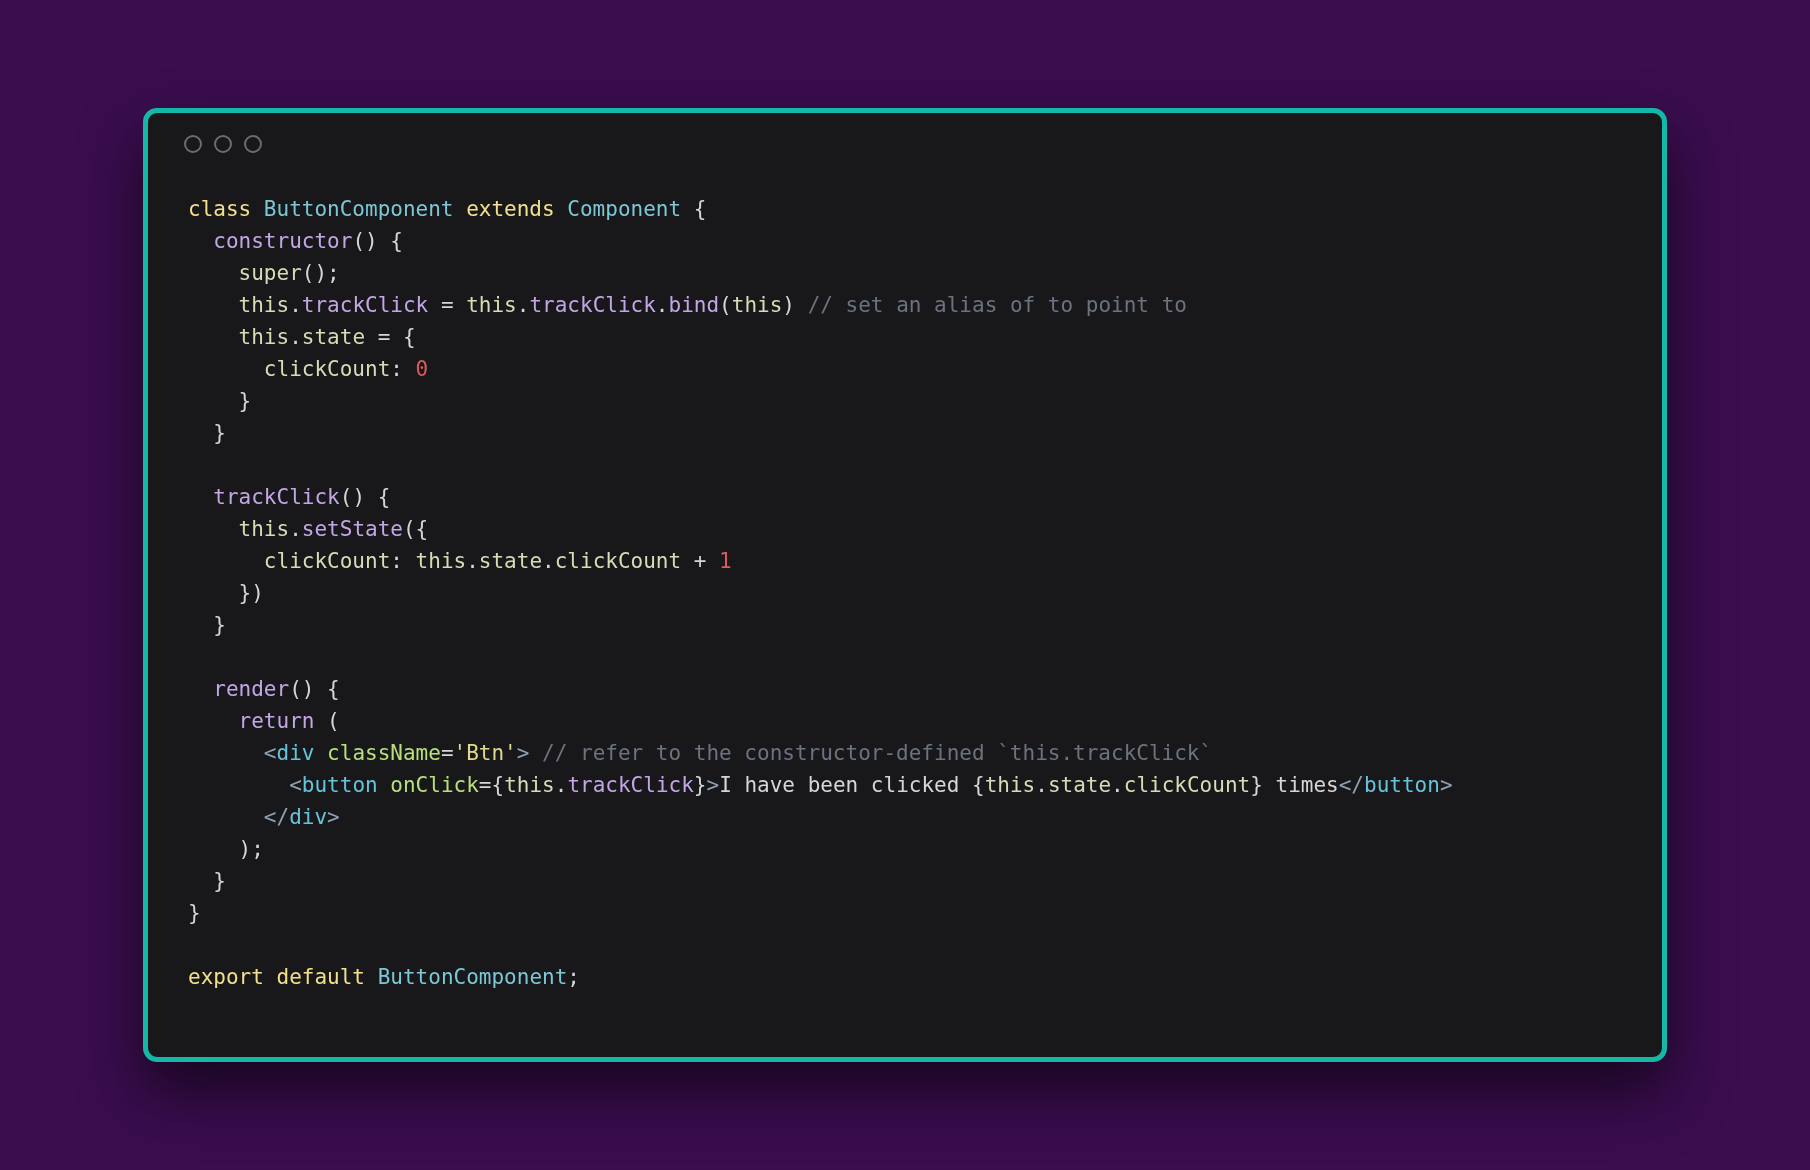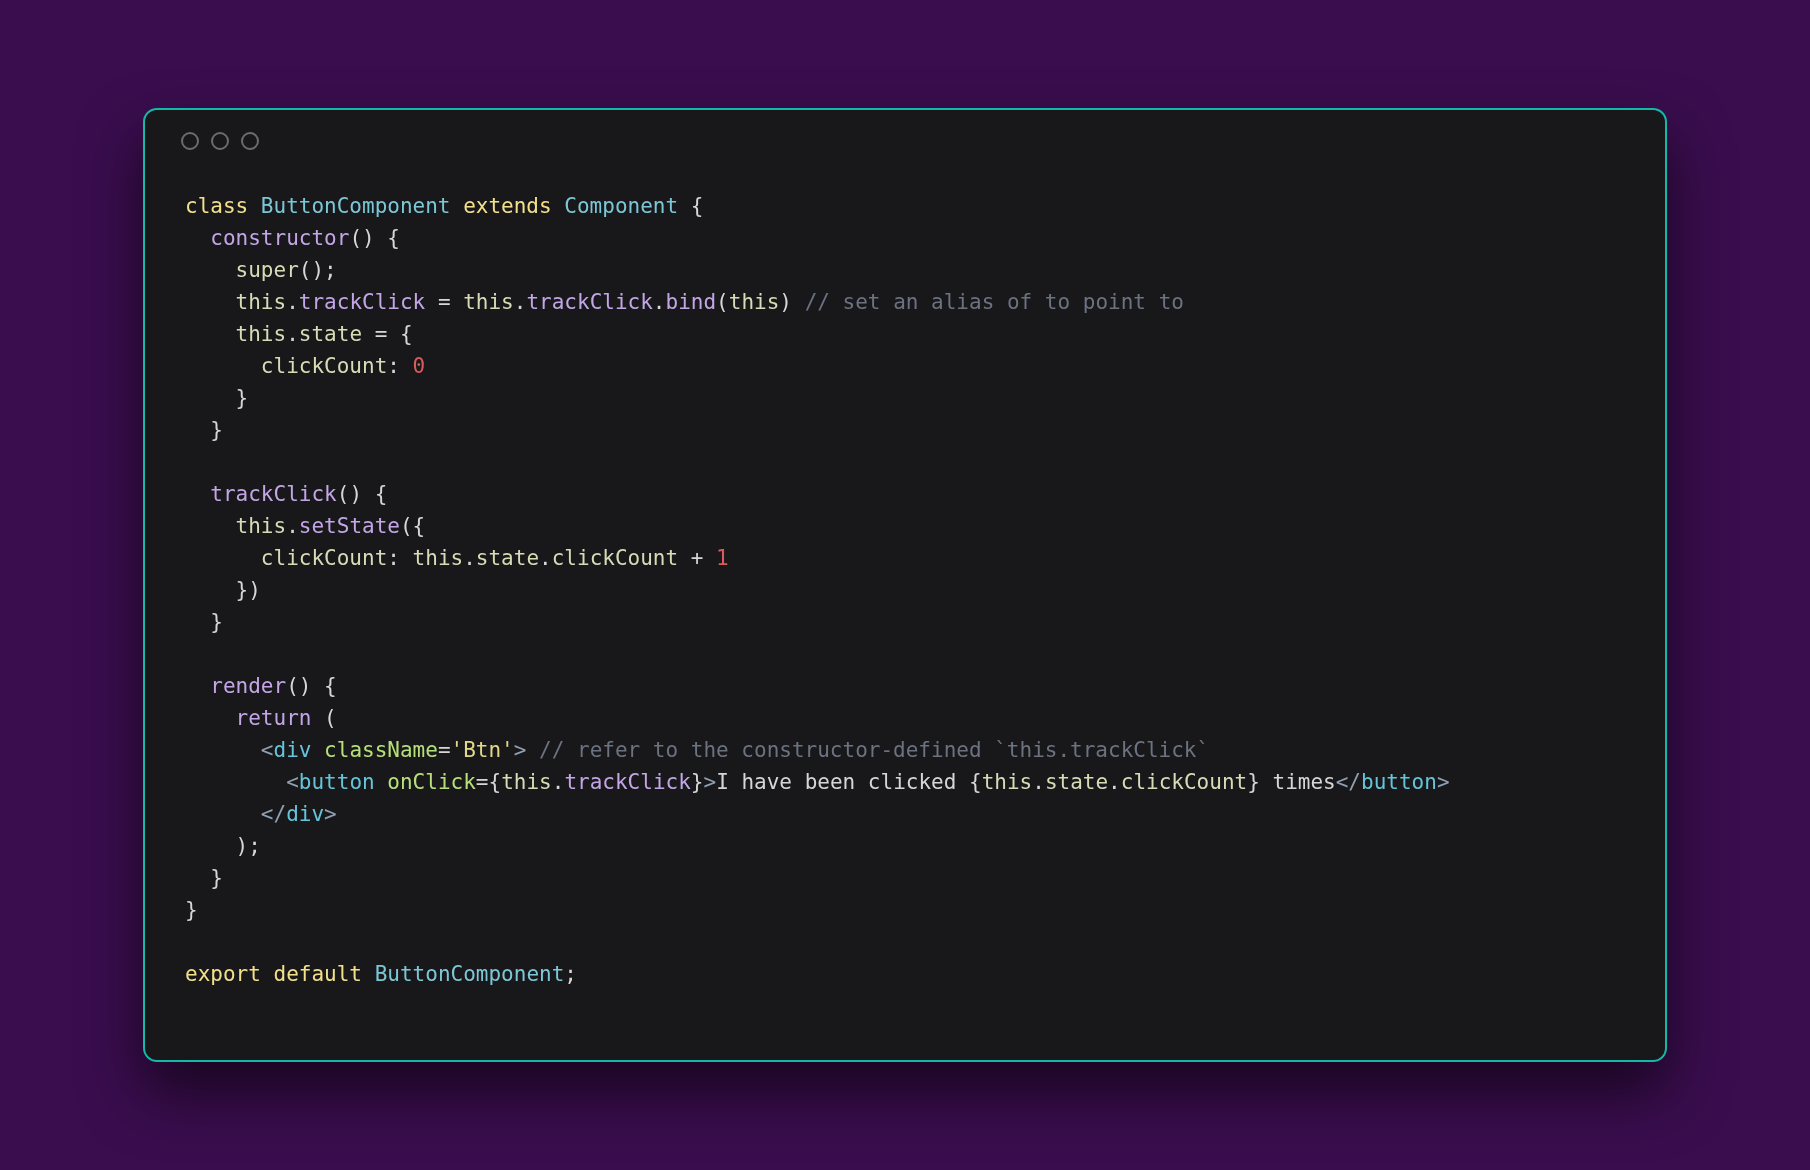--- a/index.html
+++ b/index.html
@@ -13,21 +13,21 @@
     background: #3a0d4e;
     display: flex;
     align-items: center;
     justify-content: center;
     transform-origin: top left;
   }
   .window {
     width: 1524px;
     height: 954px;
     background: #18181b;
-    border: 2px solid #14b8a6;
+    border: 5px solid #14b8a6;
     border-radius: 14px;
     box-shadow: 0 30px 60px rgba(0,0,0,0.6);
     padding: 22px 32px 28px 32px;
     display: flex;
     flex-direction: column;
     overflow: hidden;
   }
   .traffic-lights {
     display: flex;
     gap: 12px;

